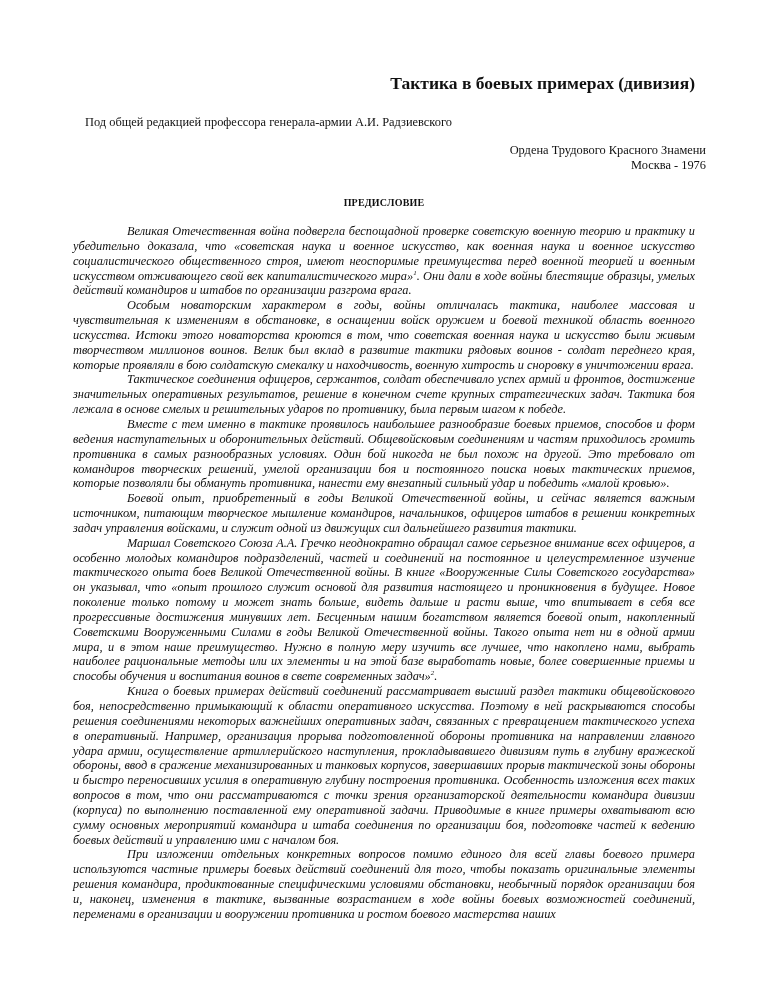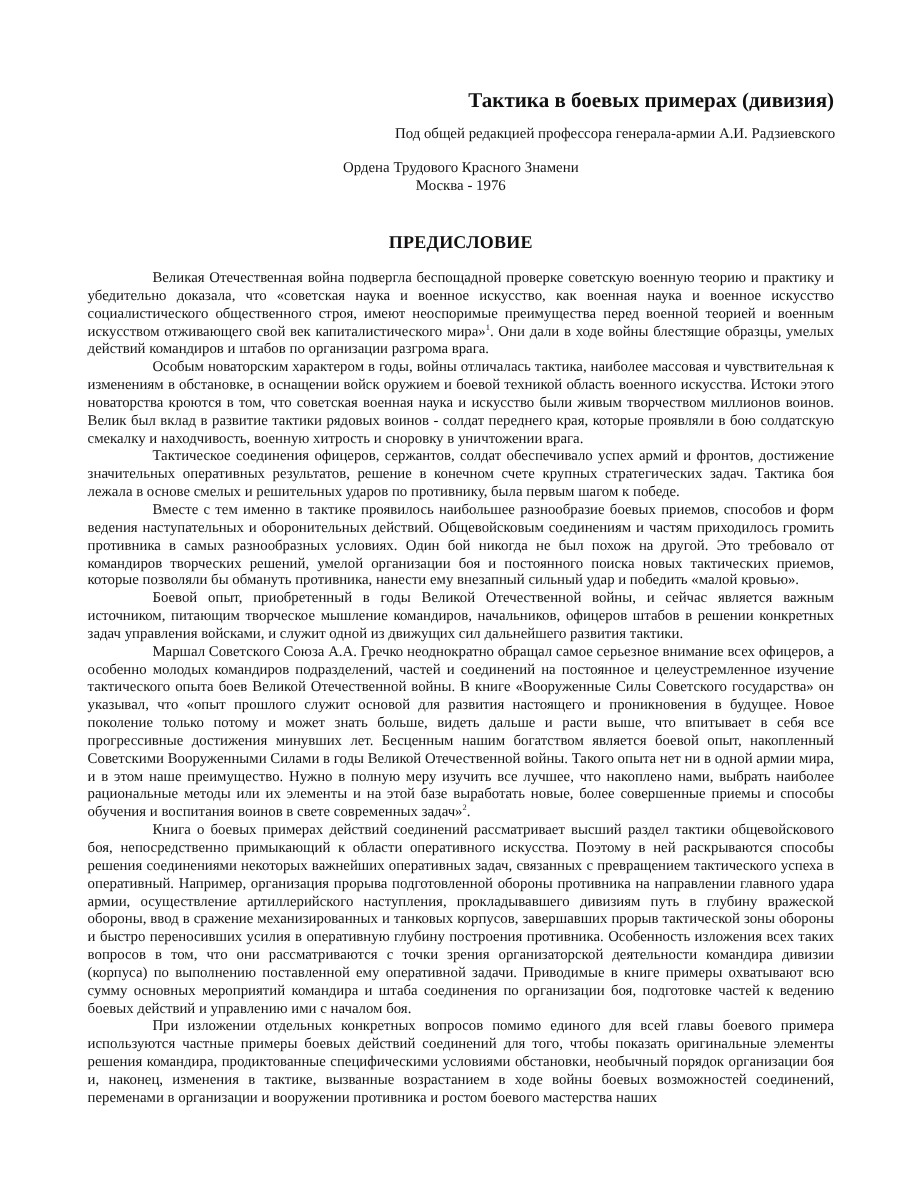--- a/index.html
+++ b/index.html
@@ -1,30 +1,30 @@
 <!DOCTYPE html>
 <html><head>
   <meta charset="utf-8">
   <style>
     html, body { margin: 0; padding: 0; background: #ffffff; }
     body { width: 768px; height: 994px; overflow: hidden; position: relative;
            font-family: "Liberation Serif", "DejaVu Serif", serif; color: #111; }
     .page { position: absolute; left: 73px; top: 0; width: 622px; }
     .title { position: absolute; top: 73px; left: 0; width: 622px; text-align: right;
              font-weight: bold; font-size: 17.5px; line-height: 20px; margin: 0; }
-    .editor { position: absolute; top: 103px; left: 0; width: 622px; text-align: right;
-              font-size: 12.4px; line-height: 15px; margin: 1px; }
-    .publisher { position: absolute; top: 132px; left: 0; width: 622px; text-align: center;
-                 font-size: 12.4px; line-height: 14.5px; margin: 0; }
+    .editor { position: absolute; top: 103px; left: 0; width: 622px; text-align: left;
+              font-size: 12.4px; line-height: 15px; margin: 12px; }
+    .publisher { position: absolute; top: 132px; left: 0; width: 622px; text-align: right;
+                 font-size: 12.4px; line-height: 14.5px; margin: 11px; }
     .publisher div { margin: 0; }
     .section { position: absolute; top: 194px; left: 0; width: 622px; text-align: center;
-               font-weight: bold; font-size: 15px; line-height: 18px; margin: 0; letter-spacing: 0.2px; }
+               font-weight: bold; font-size: 10px; line-height: 18px; margin: 0; letter-spacing: 0.2px; }
     .body { position: absolute; top: 224px; left: 0; width: 622px; font-size: 12.35px;
             line-height: 14.85px; text-align: justify; }
-    .body p { margin: 0; text-indent: 54px; }
+    .body p { margin: 0; text-indent: 54px; font-style: italic; }
     sup { font-size: 7px; line-height: 0; vertical-align: super; }
   </style>
 </head>
 <body>
 
 <div class="page">
   <h1 class="title">Тактика в боевых примерах (дивизия)</h1>
   <div class="editor">Под общей редакцией профессора генерала-армии А.И. Радзиевского</div>
   <div class="publisher">
     <div>Ордена Трудового Красного Знамени</div>

